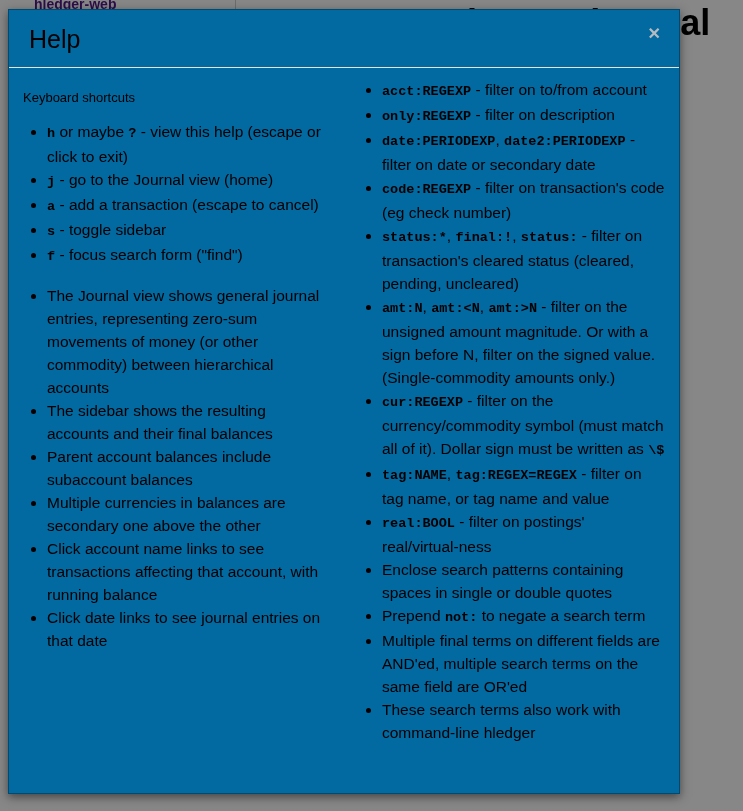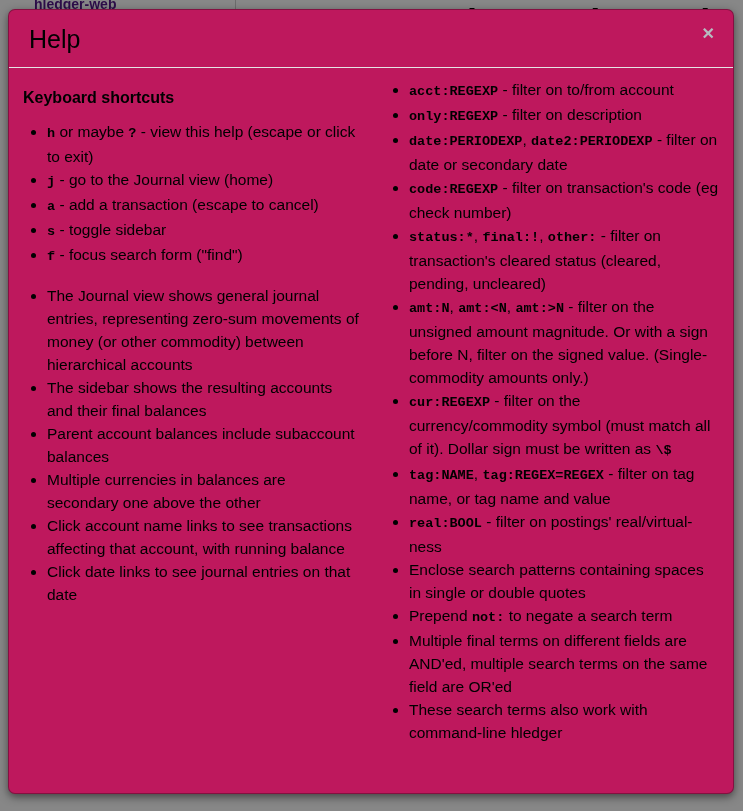--- a/index.html
+++ b/index.html
@@ -33,24 +33,24 @@
 
   
   .backdrop {
     position: absolute; inset: 0;
     background: rgba(0,0,0,0.47);
   }
 
   
   .modal {
     position: absolute; left: 8px; top: 9px;
-    width: 726px; height: 785px;
-    background: #be185d;
+    width: 672px; height: 785px;
+    background: #0369a1;
     border: 1px solid rgba(0,0,0,0.3);
-    border-radius: 7px;
+    border-radius: 0;
     box-shadow: 0 3px 9px rgba(0,0,0,0.5);
     overflow: hidden;
   }
   .modal-header {
     position: relative;
     padding: 13px 20px 12px 20px;
     border-bottom: 1px solid #e5e5e5;
   }
   .modal-title {
     font-size: 25px; font-weight: 500; color: #000;
@@ -68,21 +68,21 @@
 
   .modal-body {
     display: flex;
     padding: 10px 14px 14px 14px;
   }
   .col { width: 50%; }
   .col-left  { padding-right: 12px; }
   .col-right { padding-left: 14px; }
 
   .modal-body h3 {
-    font-size: 16px; font-weight: bold; color: #000;
+    font-size: 13px; font-weight: normal; color: #000;
     margin: 10px 0 12px 0;
     line-height: 20px;
   }
   .modal-body ul {
     margin: 0 0 16px 0;
     padding-left: 24px;
   }
   .modal-body li {
     font-size: 15.5px;
     line-height: 23px;
@@ -132,21 +132,21 @@
           <li>Click date links to see journal entries on that date</li>
         </ul>
     </div>
 
     <div class="col col-right">
       <ul>
           <li><code>acct:REGEXP</code> - filter on to/from account</li>
           <li><code>only:REGEXP</code> - filter on description</li>
           <li><code>date:PERIODEXP</code>, <code>date2:PERIODEXP</code> - filter on date or secondary date</li>
           <li><code>code:REGEXP</code> - filter on transaction's code (eg check number)</li>
-          <li><code>status:*</code>, <code>final:!</code>, <code>other:</code> - filter on transaction's cleared status (cleared, pending, uncleared)</li>
+          <li><code>status:*</code>, <code>final:!</code>, <code>status:</code> - filter on transaction's cleared status (cleared, pending, uncleared)</li>
           <li><code>amt:N</code>, <code>amt:&lt;N</code>, <code>amt:&gt;N</code> - filter on the unsigned amount magnitude. Or with a sign before N, filter on the signed value. (Single-commodity amounts only.)</li>
           <li><code>cur:REGEXP</code> - filter on the currency/commodity symbol (must match all of it). Dollar sign must be written as <code>\$</code></li>
           <li><code>tag:NAME</code>, <code>tag:REGEX=REGEX</code> - filter on tag name, or tag name and value</li>
           <li><code>real:BOOL</code> - filter on postings' real/virtual-ness</li>
           <li>Enclose search patterns containing spaces in single or double quotes</li>
           <li>Prepend <code>not:</code> to negate a search term</li>
           <li>Multiple final terms on different fields are AND'ed, multiple search terms on the same field are OR'ed</li>
           <li>These search terms also work with command-line hledger</li>
         </ul>
     </div>

